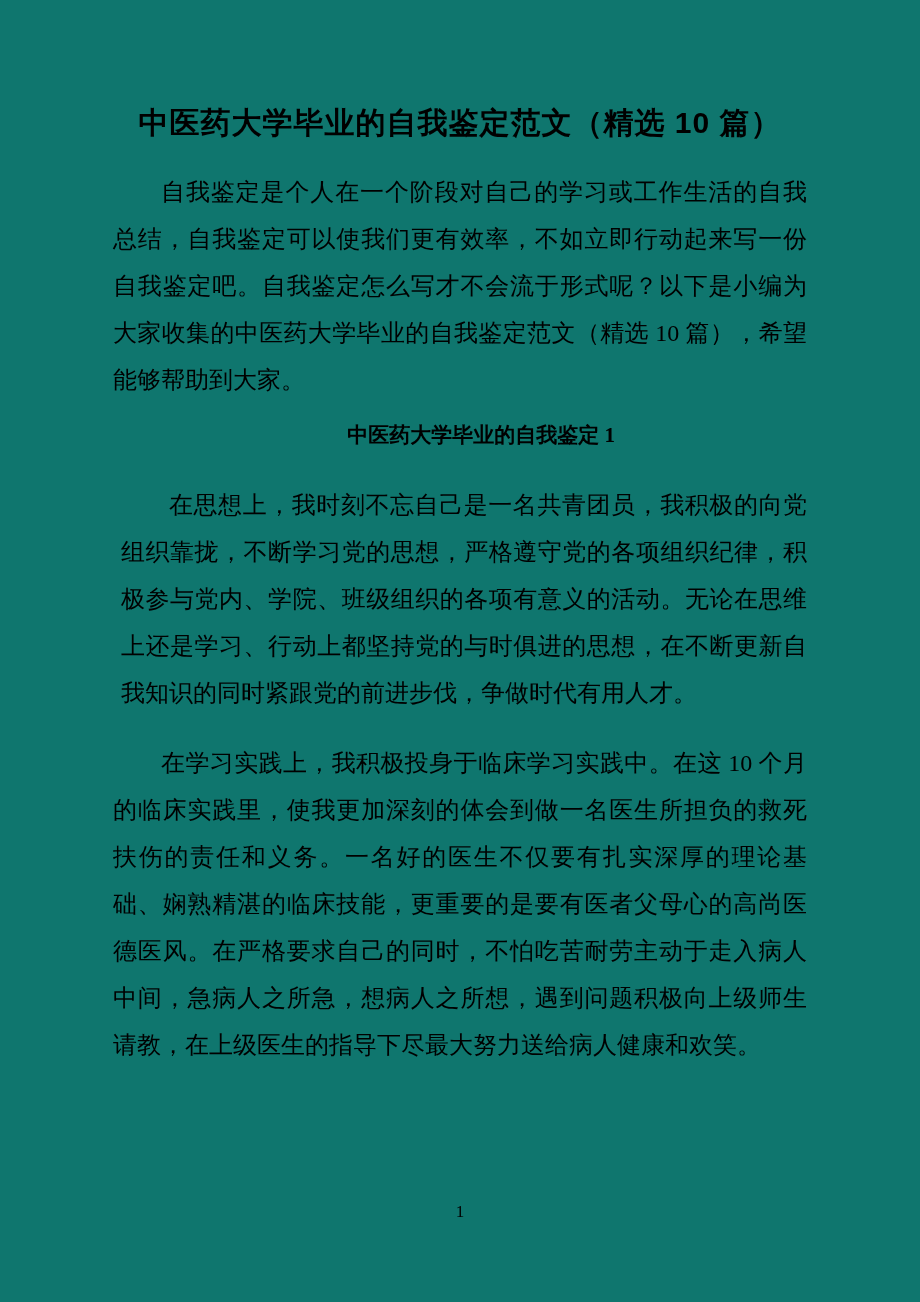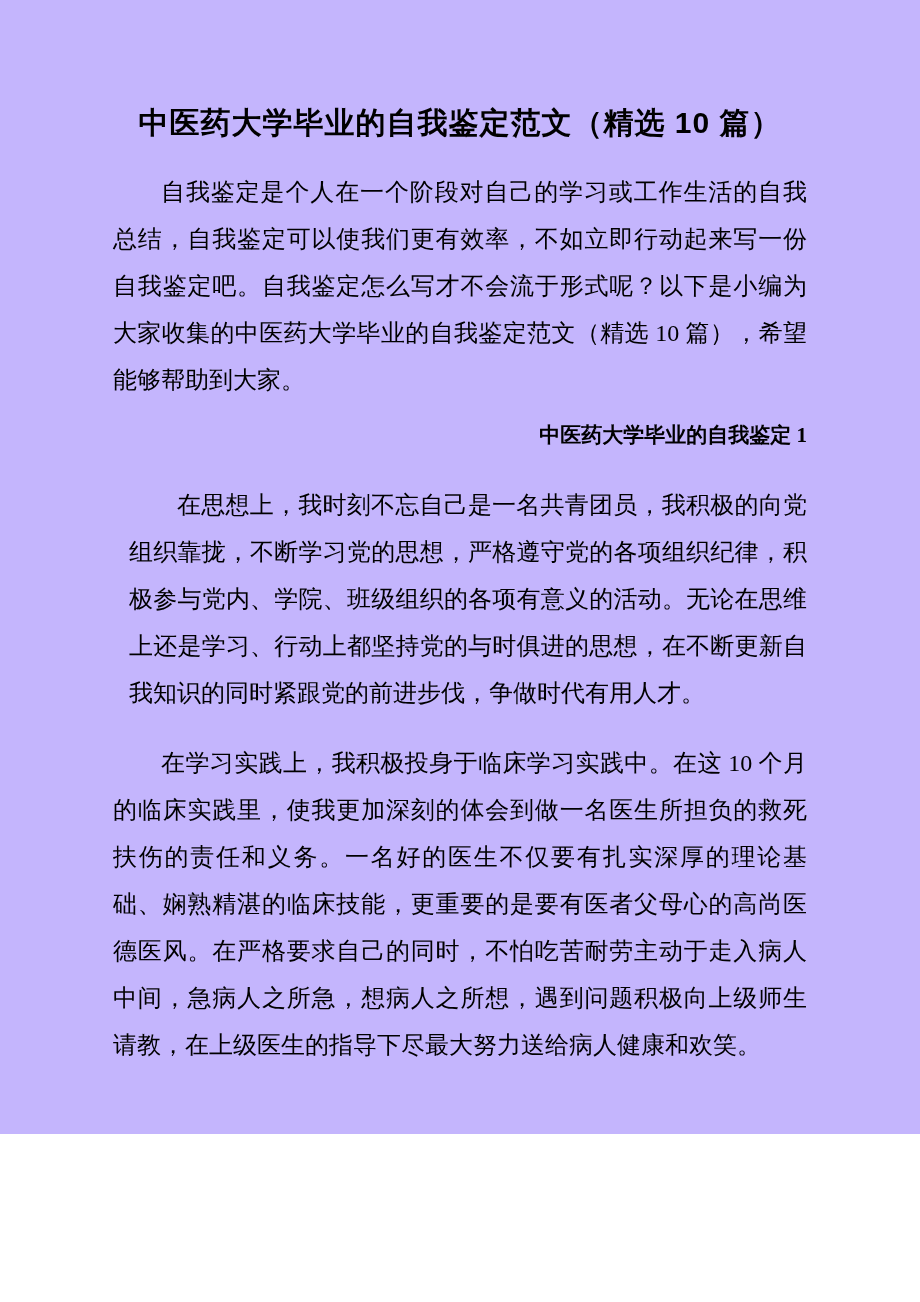--- a/index.html
+++ b/index.html
@@ -3,22 +3,22 @@
 <meta charset="utf-8">
 <style>
   html, body {
     margin: 0;
     padding: 0;
     background: #ffffff;
   }
   .page {
     position: relative;
     width: 920px;
-    height: 1134px;
-    background: #c4b5fd;
+    height: 1302px;
+    background: #0f766e;
     color: #000000;
     overflow: hidden;
   }
   .content {
     padding: 100px 113px 0 113px;
   }
   .doc-title {
     font-family: "Liberation Sans", "DejaVu Sans", sans-serif;
     font-weight: bold;
     font-size: 30px;
@@ -39,26 +39,26 @@
   }
   .intro-para {
     margin: 0;
   }
   .section-heading {
     font-family: "Liberation Serif", "DejaVu Serif", serif;
     font-weight: bold;
     font-size: 21px;
     line-height: 47px;
     text-indent: 2em;
-    text-align: right;
+    text-align: center;
     margin: 8px 0 0 0;
     color: #000000;
   }
   .para-1 { margin: 20px 0 0 0; }
-  .para-2 { margin: 23px 0 0 16px; }
+  .para-2 { margin: 23px 0 0 8px; }
   .para-3 { margin: 23px 0 0 0; }
   .page-number {
     position: absolute;
     top: 1200px;
     left: 0;
     right: 0;
     text-align: center;
     font-family: "Liberation Serif", "DejaVu Serif", serif;
     font-size: 17px;
     line-height: 24px;

